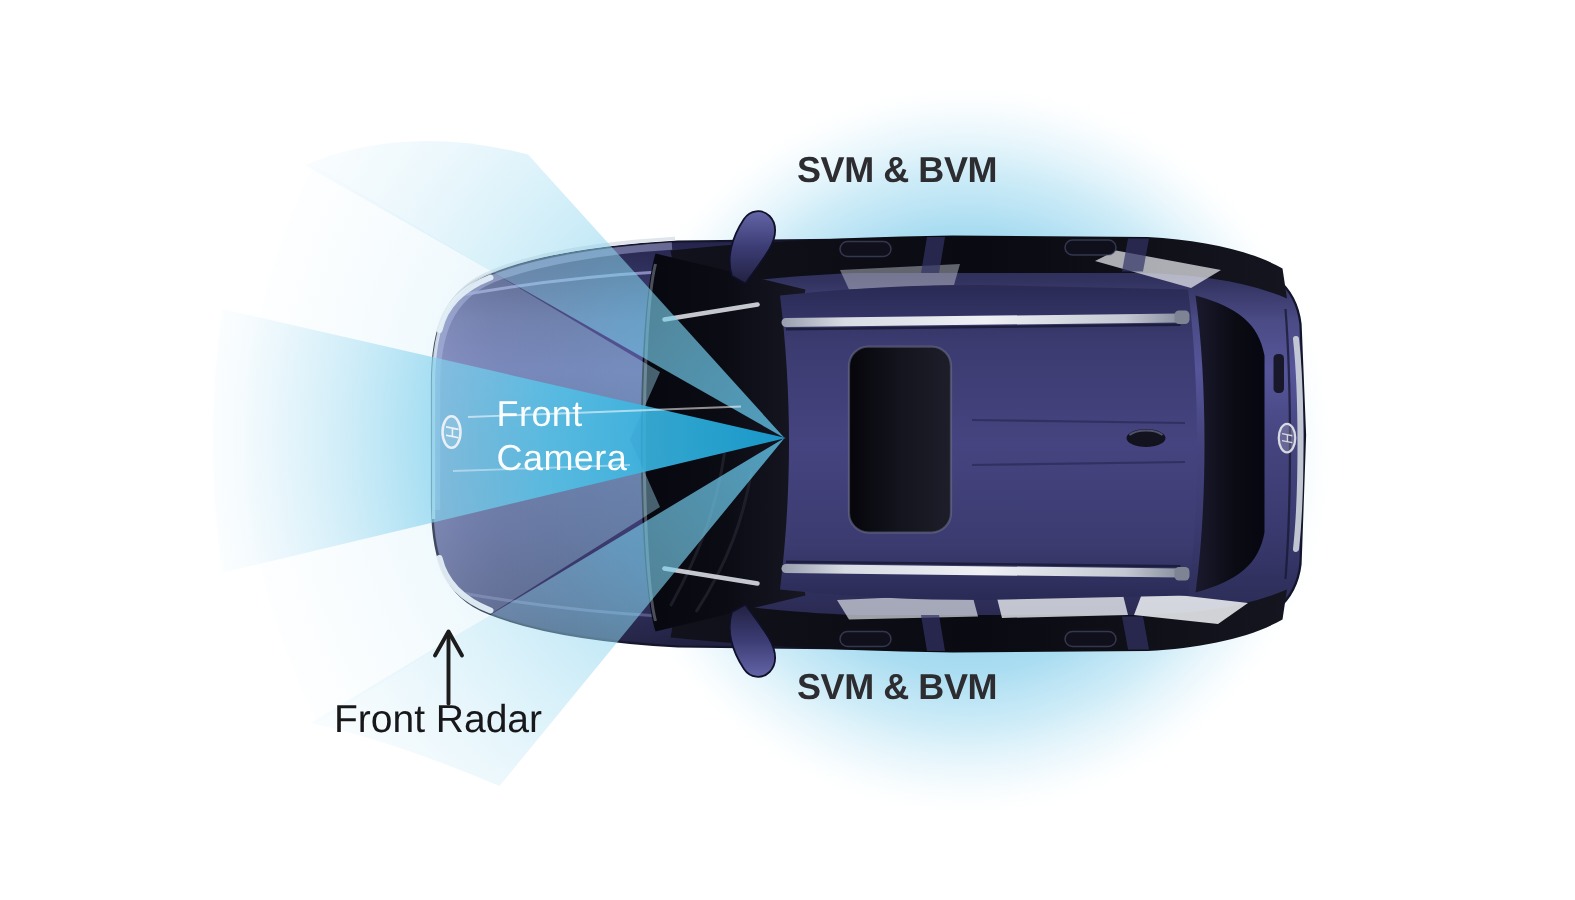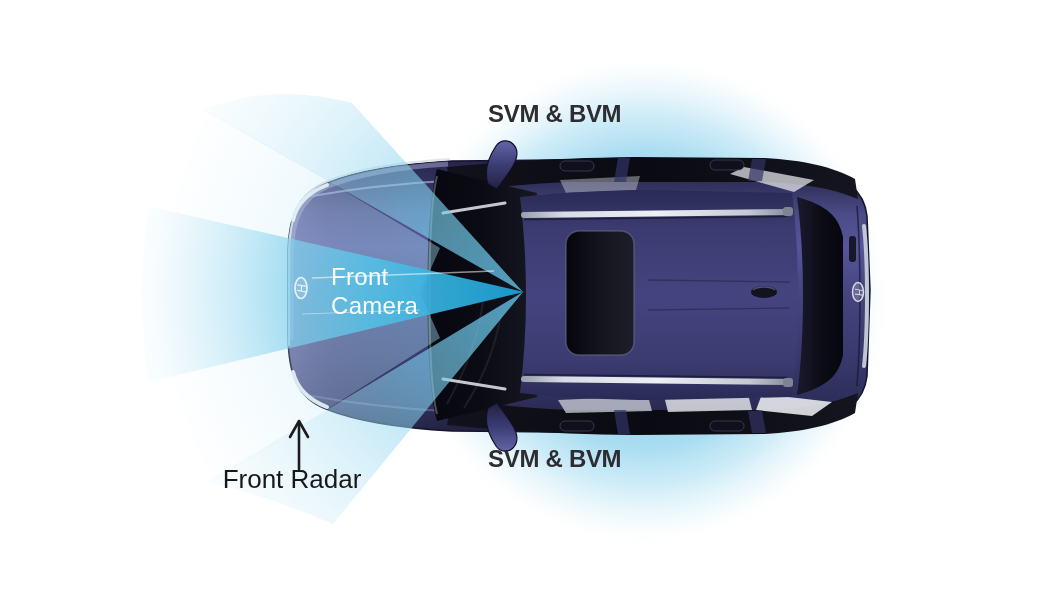--- a/index.html
+++ b/index.html
@@ -1,20 +1,20 @@
 <!DOCTYPE html>
 <html><head>
 <meta charset="utf-8">
 <style>
   html,body{margin:0;padding:0;background:#ffffff;}
   #figure{position:relative;width:1050px;height:600px;background:#ffffff;overflow:hidden;
           font-family:"Liberation Sans",sans-serif;}
   #scene-svg{position:absolute;left:0;top:0;}
   .lbl{position:absolute;user-select:none;}
-  .svm-label{width:220px;text-align:left;font-size:24px;font-weight:600;
+  .svm-label{width:220px;text-align:center;font-size:24px;font-weight:600;
              letter-spacing:-0.3px;color:#2d2d31;}
   #svm-top{left:488px;top:100px;}
   #svm-bottom{left:488px;top:445px;}
   .front-camera{left:331px;top:262px;font-size:24px;line-height:29px;font-weight:400;
                 letter-spacing:0.3px;color:rgba(255,255,255,0.97);}
   .front-camera span{display:block;}
   .front-radar{left:192px;top:464px;width:200px;text-align:center;font-size:26px;
                font-weight:400;color:#18181b;}
 </style>
 </head>

